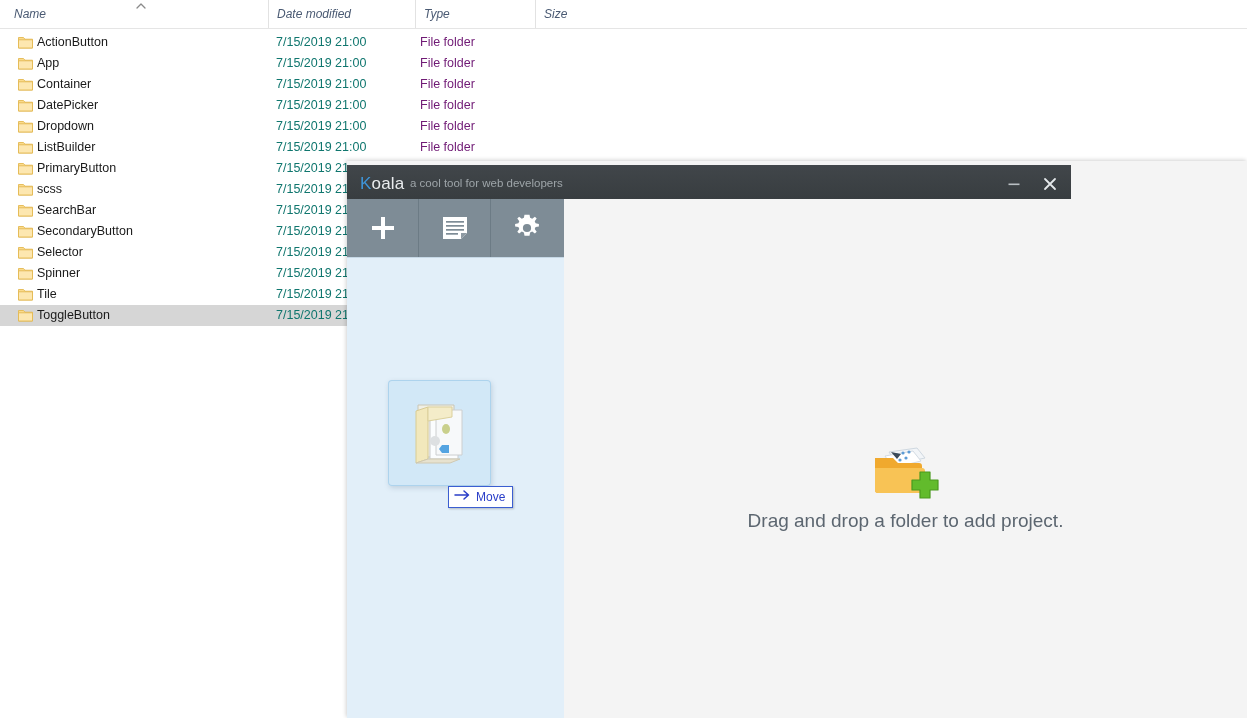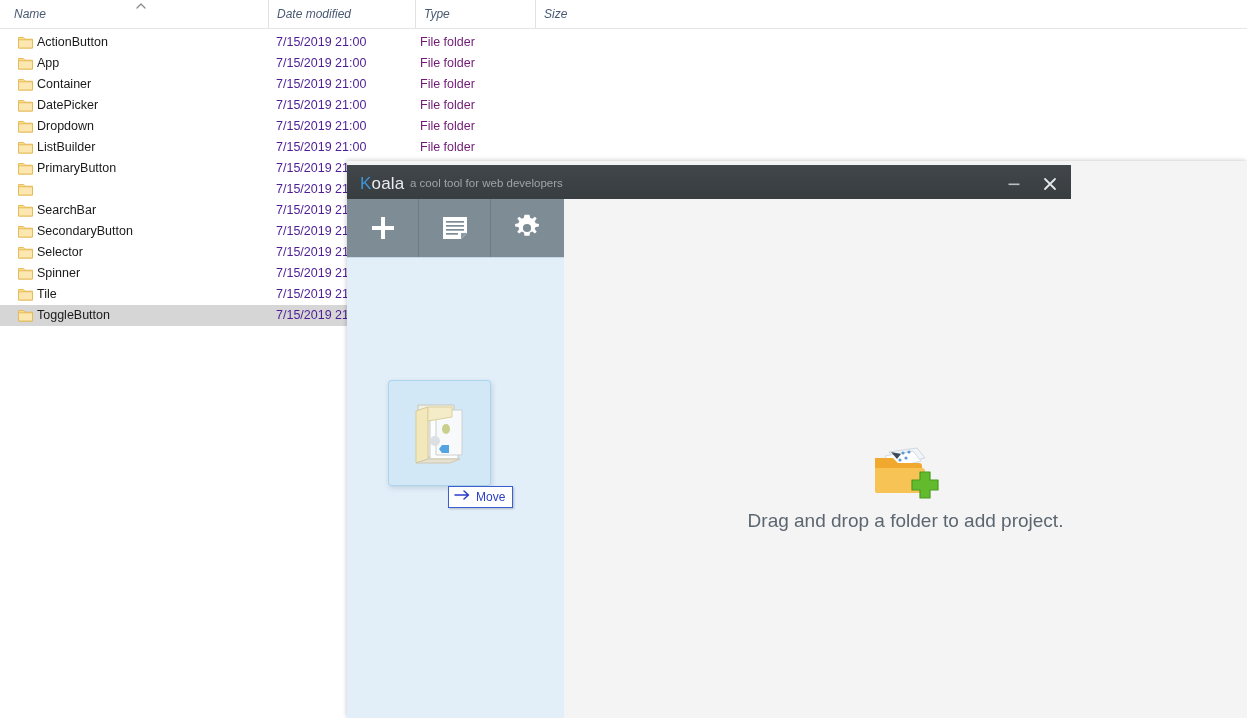--- a/index.html
+++ b/index.html
@@ -26,21 +26,21 @@
   #col-header .hdr.c-size{left:535px;width:80px;}
   #header-underline{position:absolute;left:0;top:28px;width:1247px;height:1px;background:#e5e5e5;}
   #sort-indicator{position:absolute;left:133px;top:1px;width:16px;height:10px;}
   #sort-indicator svg{display:block;}
 
   #rows{position:absolute;left:0;top:32px;width:1247px;}
   .row{position:relative;height:21px;line-height:21px;}
   .row.selected{background:#d6d6d6;}
   .row .cell{position:absolute;top:0;height:21px;font-size:12.5px;color:#1a1a1a;white-space:nowrap;overflow:hidden;}
   .row .c-name{left:29px;width:226px;margin-left:8px;}
-  .row .c-date{left:276px;width:140px;color:#4c1d95;}
+  .row .c-date{left:276px;width:140px;color:#0f766e;}
   .row .c-type{left:420px;width:112px;color:#701a75;}
   .row .c-size{left:540px;width:72px;color:#444;}
   .folder-ico{position:absolute;left:18px;top:4px;width:15px;height:13px;}
   .folder-ico svg{display:block;}
 
   
   #koala{
     position:absolute;left:347px;top:161px;width:900px;height:557px;
     background:#f4f4f4;overflow:hidden;
     box-shadow:-1px -1px 4px rgba(0,0,0,0.18);
@@ -203,20 +203,21 @@
         <span class="cell c-type">File folder</span>
         <span class="cell c-size"></span>
       </div>
       <div class="row">
         <span class="folder-ico">
           <svg width="15" height="13" viewBox="0 0 15 13">
             <path d="M0.5 1.5 H5.5 L7 3.2 H14.5 V12 H0.5 Z" fill="#fbdb8c" stroke="#e3b952" stroke-width="0.9"></path>
             <path d="M0.5 3.8 H14.5 V12 H0.5 Z" fill="#fde7b0" stroke="#e3b952" stroke-width="0.9"></path>
           </svg>
         </span>
+        <span class="cell c-name">scss</span>
         <span class="cell c-date">7/15/2019 21:00</span>
         <span class="cell c-type">File folder</span>
         <span class="cell c-size"></span>
       </div>
       <div class="row">
         <span class="folder-ico">
           <svg width="15" height="13" viewBox="0 0 15 13">
             <path d="M0.5 1.5 H5.5 L7 3.2 H14.5 V12 H0.5 Z" fill="#fbdb8c" stroke="#e3b952" stroke-width="0.9"></path>
             <path d="M0.5 3.8 H14.5 V12 H0.5 Z" fill="#fde7b0" stroke="#e3b952" stroke-width="0.9"></path>
           </svg>

